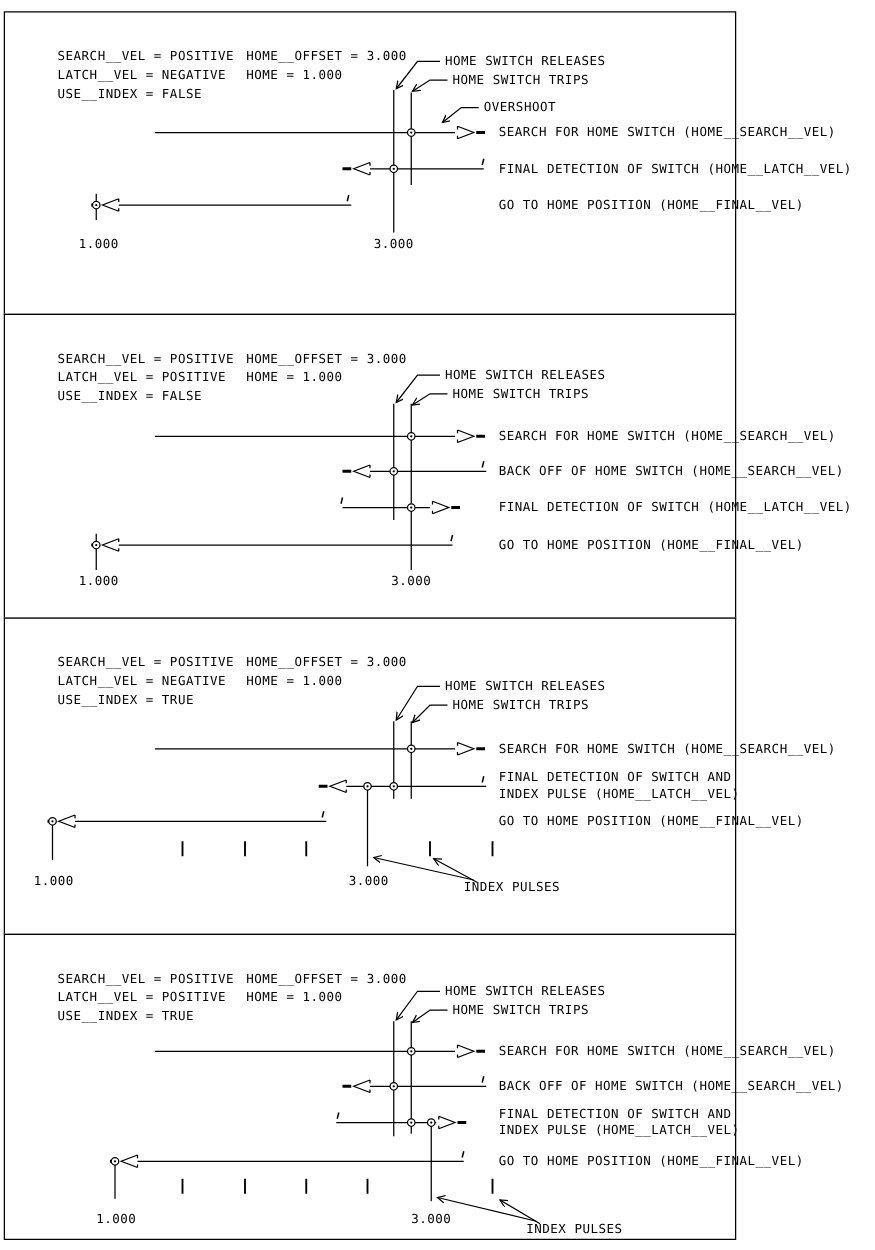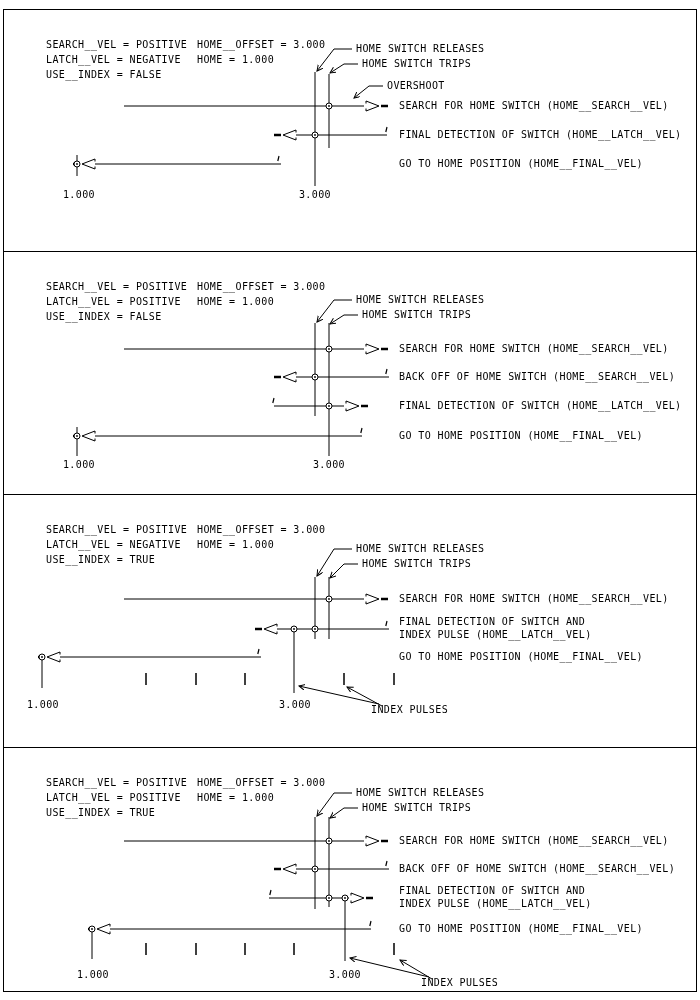--- a/index.html
+++ b/index.html
@@ -1,18 +1,18 @@
 <!DOCTYPE html>
 <html><head>
 <meta charset="utf-8">
 <style>
   html,body{margin:0;padding:0;background:#ffffff;}
   #stage{position:relative;width:700px;height:1000px;background:#ffffff;
          font-family:"DejaVu Sans Mono", monospace;}
-  .panel{position:absolute;left:3px;width:694px;border:1px solid #000;
+  .panel{position:absolute;left:3px;width:586px;border:1px solid #000;
          background:#fff;box-sizing:border-box;}
   svg{display:block;}
   svg text{font-family:"DejaVu Sans Mono", monospace;font-size:10px;
            letter-spacing:0.4px;fill:#000;white-space:pre;}
 </style>
 </head>
 <body>
 
 <div id="stage">
   <div class="panel" id="panel0" style="top:9px;height:243px">

